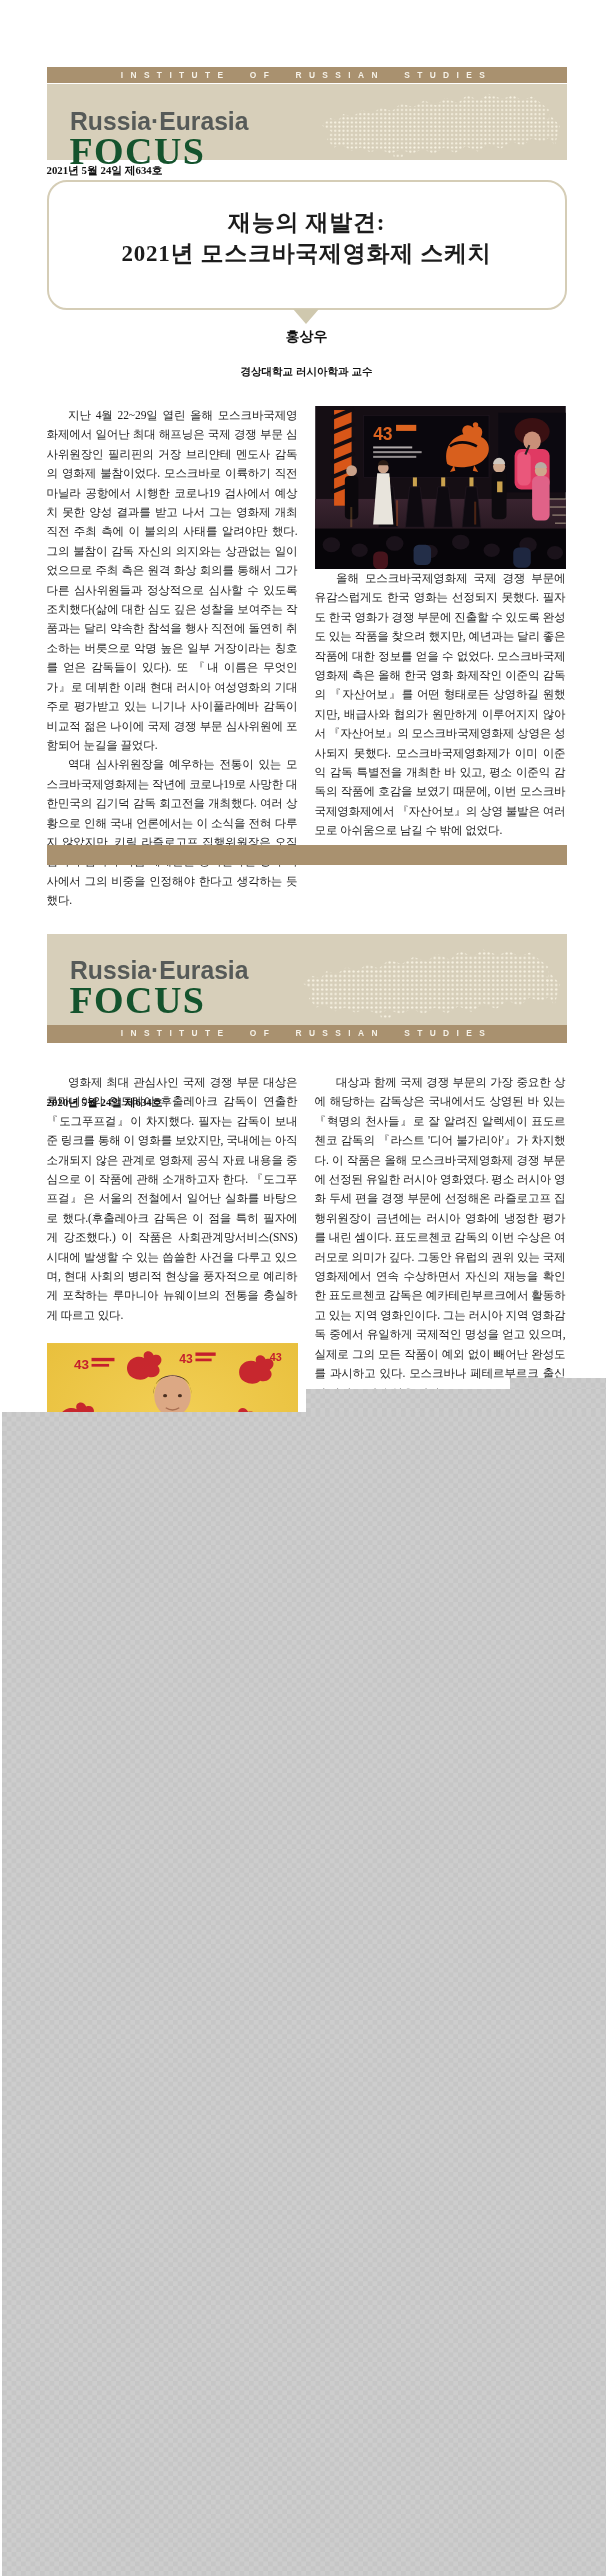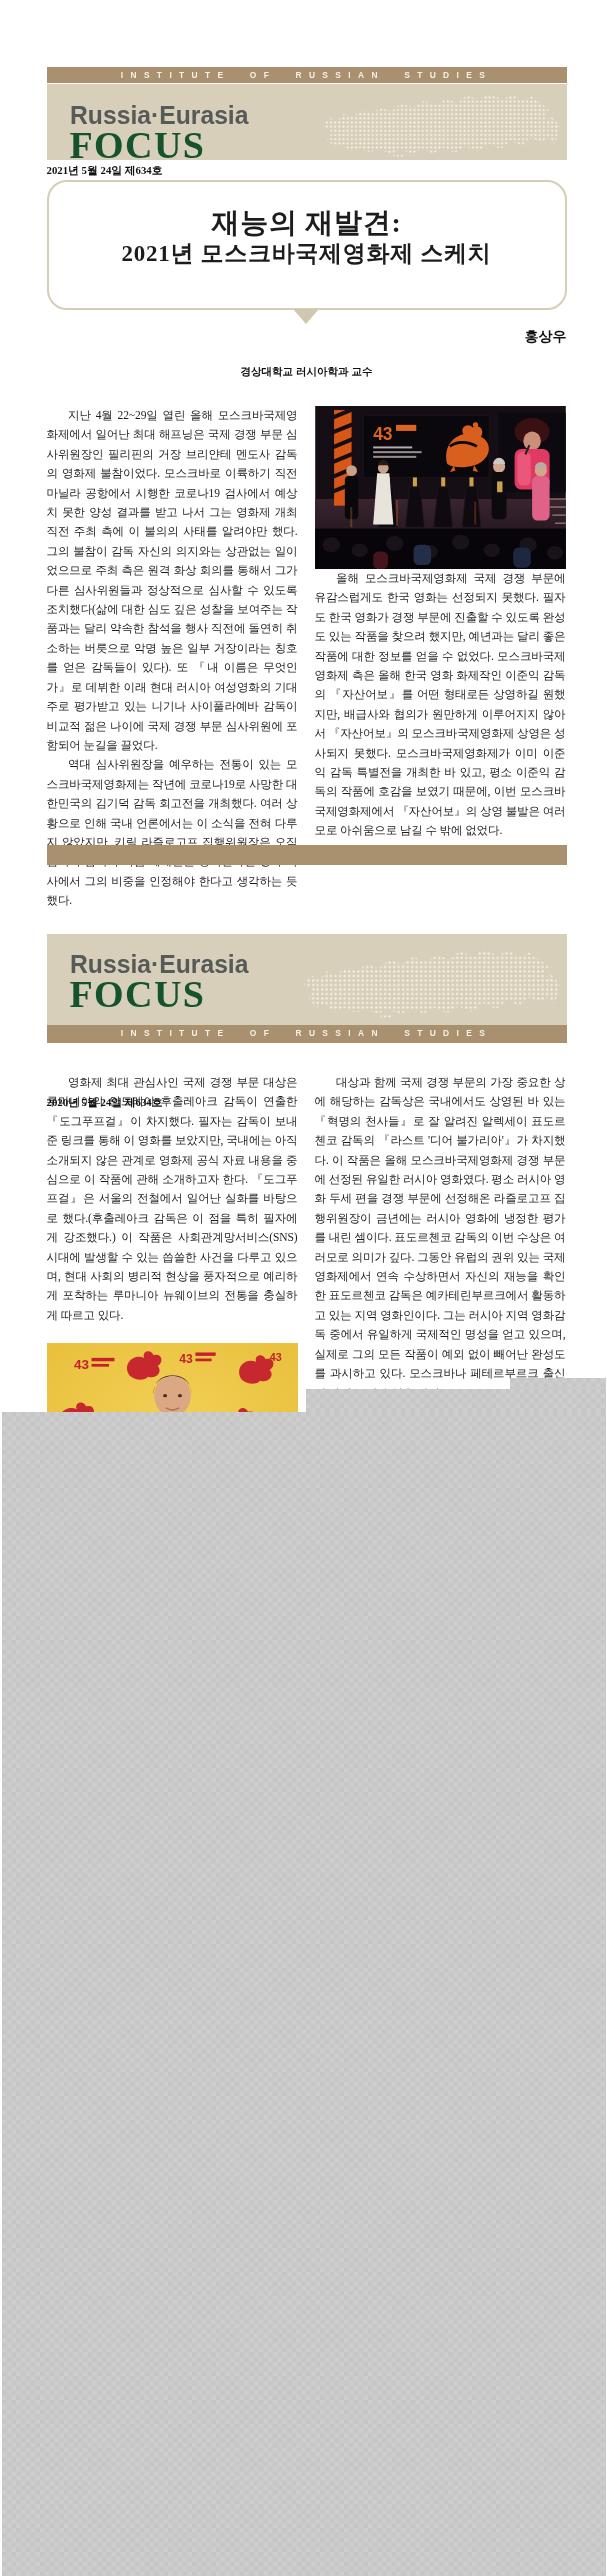--- a/index.html
+++ b/index.html
@@ -11,21 +11,21 @@
   }
   .abs{position:absolute;}
   
   .band-brown{
     left:45px;width:520px;background:#a9916f;
     color:#f6f2e8;text-align:center;
     font-family:"Liberation Sans","DejaVu Sans",sans-serif;
     font-weight:bold;font-size:8.4px;letter-spacing:7.4px;word-spacing:9.5px;
   }
   .band-beige{left:45px;width:520px;background:#d7cfba;}
-  .logo-block{position:absolute;left:23px;top:2px;}
+  .logo-block{position:absolute;left:23px;top:8px;}
   .logo-line1{
     font-family:"Liberation Sans","DejaVu Sans",sans-serif;
     font-weight:bold;color:#565a58;font-size:26px;line-height:27px;
     letter-spacing:0;transform:scaleX(.95);transform-origin:left;
   }
   .logo-line2{
     font-family:"Liberation Serif","DejaVu Serif",serif;
     font-weight:bold;color:#14532d;font-size:38px;line-height:32px;
     letter-spacing:1.4px;
   }
@@ -33,29 +33,29 @@
   .issue-date{
     left:45px;width:520px;text-align:left;
     font-weight:bold;font-size:10.8px;color:#111;
   }
   
   .title-bubble{
     left:45px;top:164px;width:520px;height:130px;
     border:2px solid #d5cdb6;border-radius:20px;background:#fff;
     box-sizing:border-box;text-align:center;
   }
-  .title-l1{margin-top:26px;font-size:28px;font-weight:600;letter-spacing:0.7px;line-height:30px;}
+  .title-l1{margin-top:26px;font-size:23px;font-weight:600;letter-spacing:0.7px;line-height:30px;}
   .title-l2{font-size:23px;font-weight:600;letter-spacing:0.7px;line-height:32px;}
   .bubble-pointer{
     left:291px;top:293px;width:0;height:0;
     border-left:13px solid transparent;border-right:13px solid transparent;
     border-top:15.5px solid #cfc8ae;
   }
   .author-name{
-    left:45px;top:312px;width:520px;text-align:right;
+    left:45px;top:312px;width:520px;text-align:center;
     font-family:"Liberation Sans","DejaVu Sans",sans-serif;
     font-weight:bold;font-size:14px;color:#111;
   }
   .author-affil{
     left:45px;top:349px;width:520px;text-align:center;
     font-family:"Liberation Sans","DejaVu Sans",sans-serif;
     font-weight:600;font-size:10.5px;color:#111;
   }
   
   .col{width:251px;font-size:11.5px;line-height:19.4px;text-align:justify;}

